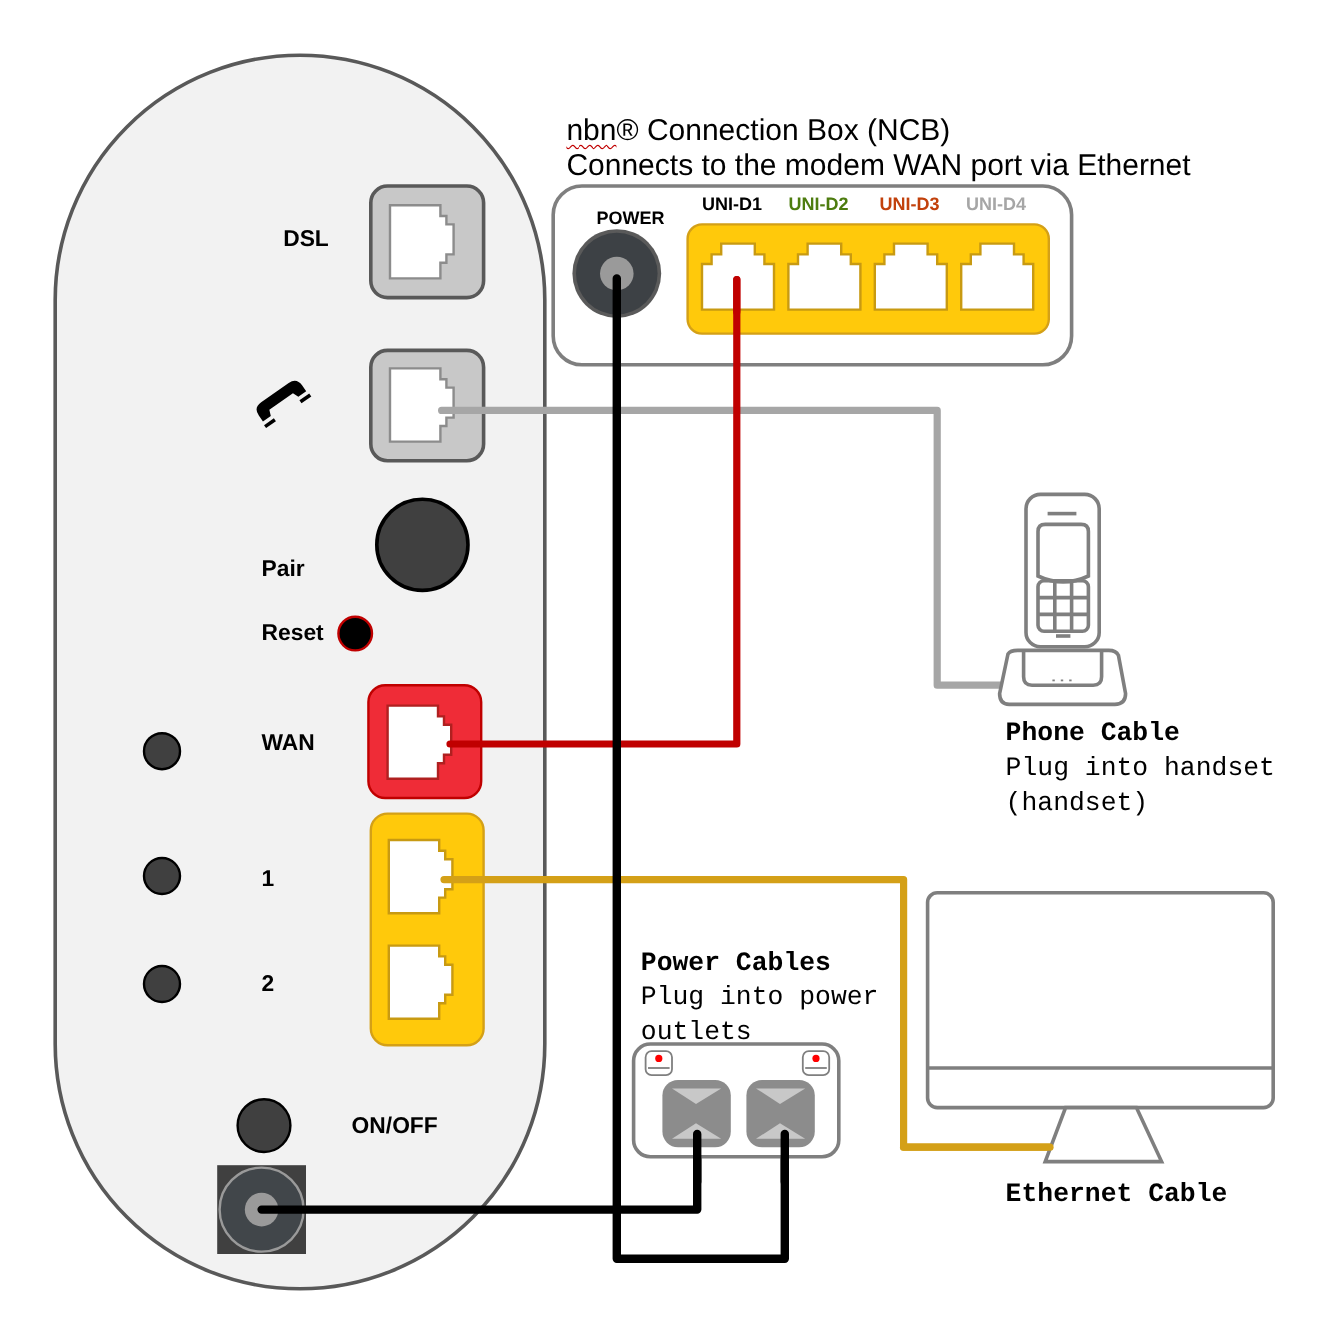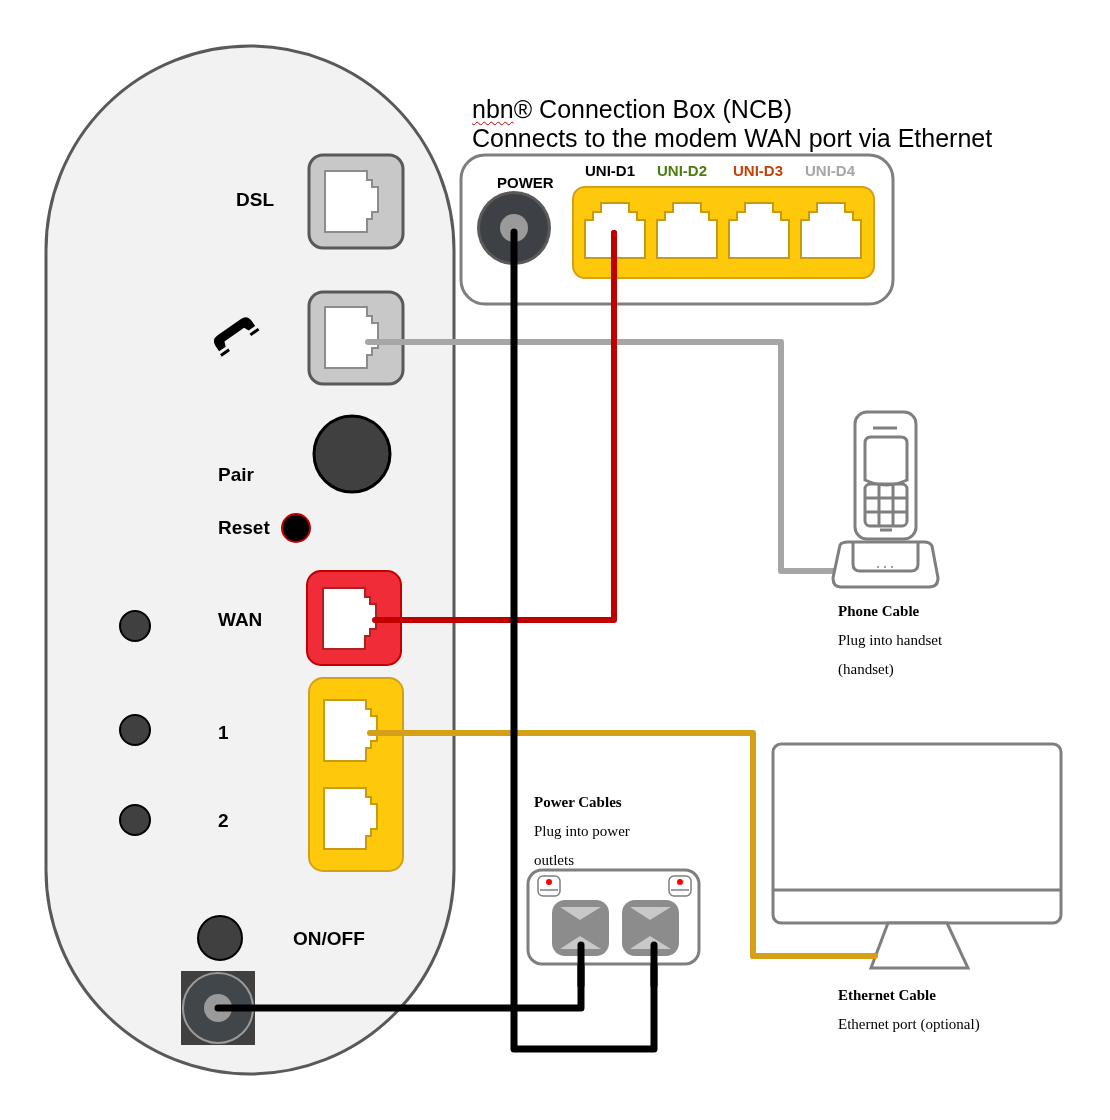--- a/index.html
+++ b/index.html
@@ -1,20 +1,20 @@
 <!DOCTYPE html>
 <html><head>
 <meta charset="utf-8">
 <style>
   html, body { margin: 0; padding: 0; background: #ffffff; }
   body { width: 1110px; height: 1120px; position: relative; overflow: hidden; font-family: "Liberation Sans", sans-serif; }
   svg.diagram { position: absolute; left: 0; top: 0; }
   .lbl { position: absolute; font-family: "Liberation Sans", sans-serif; color: #000; white-space: nowrap; }
   .lbl-bold { font-weight: bold; font-size: 19px; }
-  .txt { position: absolute; font-family: Liberation Serif, serif; font-size: 15px; color: #000; line-height: 29px; }
+  .txt { position: absolute; font-family: Liberation Mono, monospace; font-size: 22px; color: #000; line-height: 29px; }
   .txt .t { font-weight: bold; display: block; }
   .txt .d { display: block; }
   .port-lbl { position: absolute; font-family: "Liberation Sans", sans-serif; font-weight: bold; font-size: 15px; white-space: nowrap; }
   .squiggle { text-decoration: underline wavy #c00000; text-decoration-thickness: 1px; text-underline-offset: 3px; }
 </style>
 </head>
 <body>
 
 <svg class="diagram" width="1110" height="1120" viewBox="0 0 1110 1120">
 
@@ -154,14 +154,13 @@
   <span class="d">Plug into handset</span>
   <span class="d">(handset)</span>
 </div>
 <div class="txt" style="left:534px;top:788px;">
   <span class="t">Power Cables</span>
   <span class="d">Plug into power</span>
   <span class="d">outlets</span>
 </div>
 <div class="txt" style="left:838px;top:981px;">
   <span class="t">Ethernet Cable</span>
-  <span class="d">Ethernet port (optional)</span>
 </div>
 
 </body></html>

